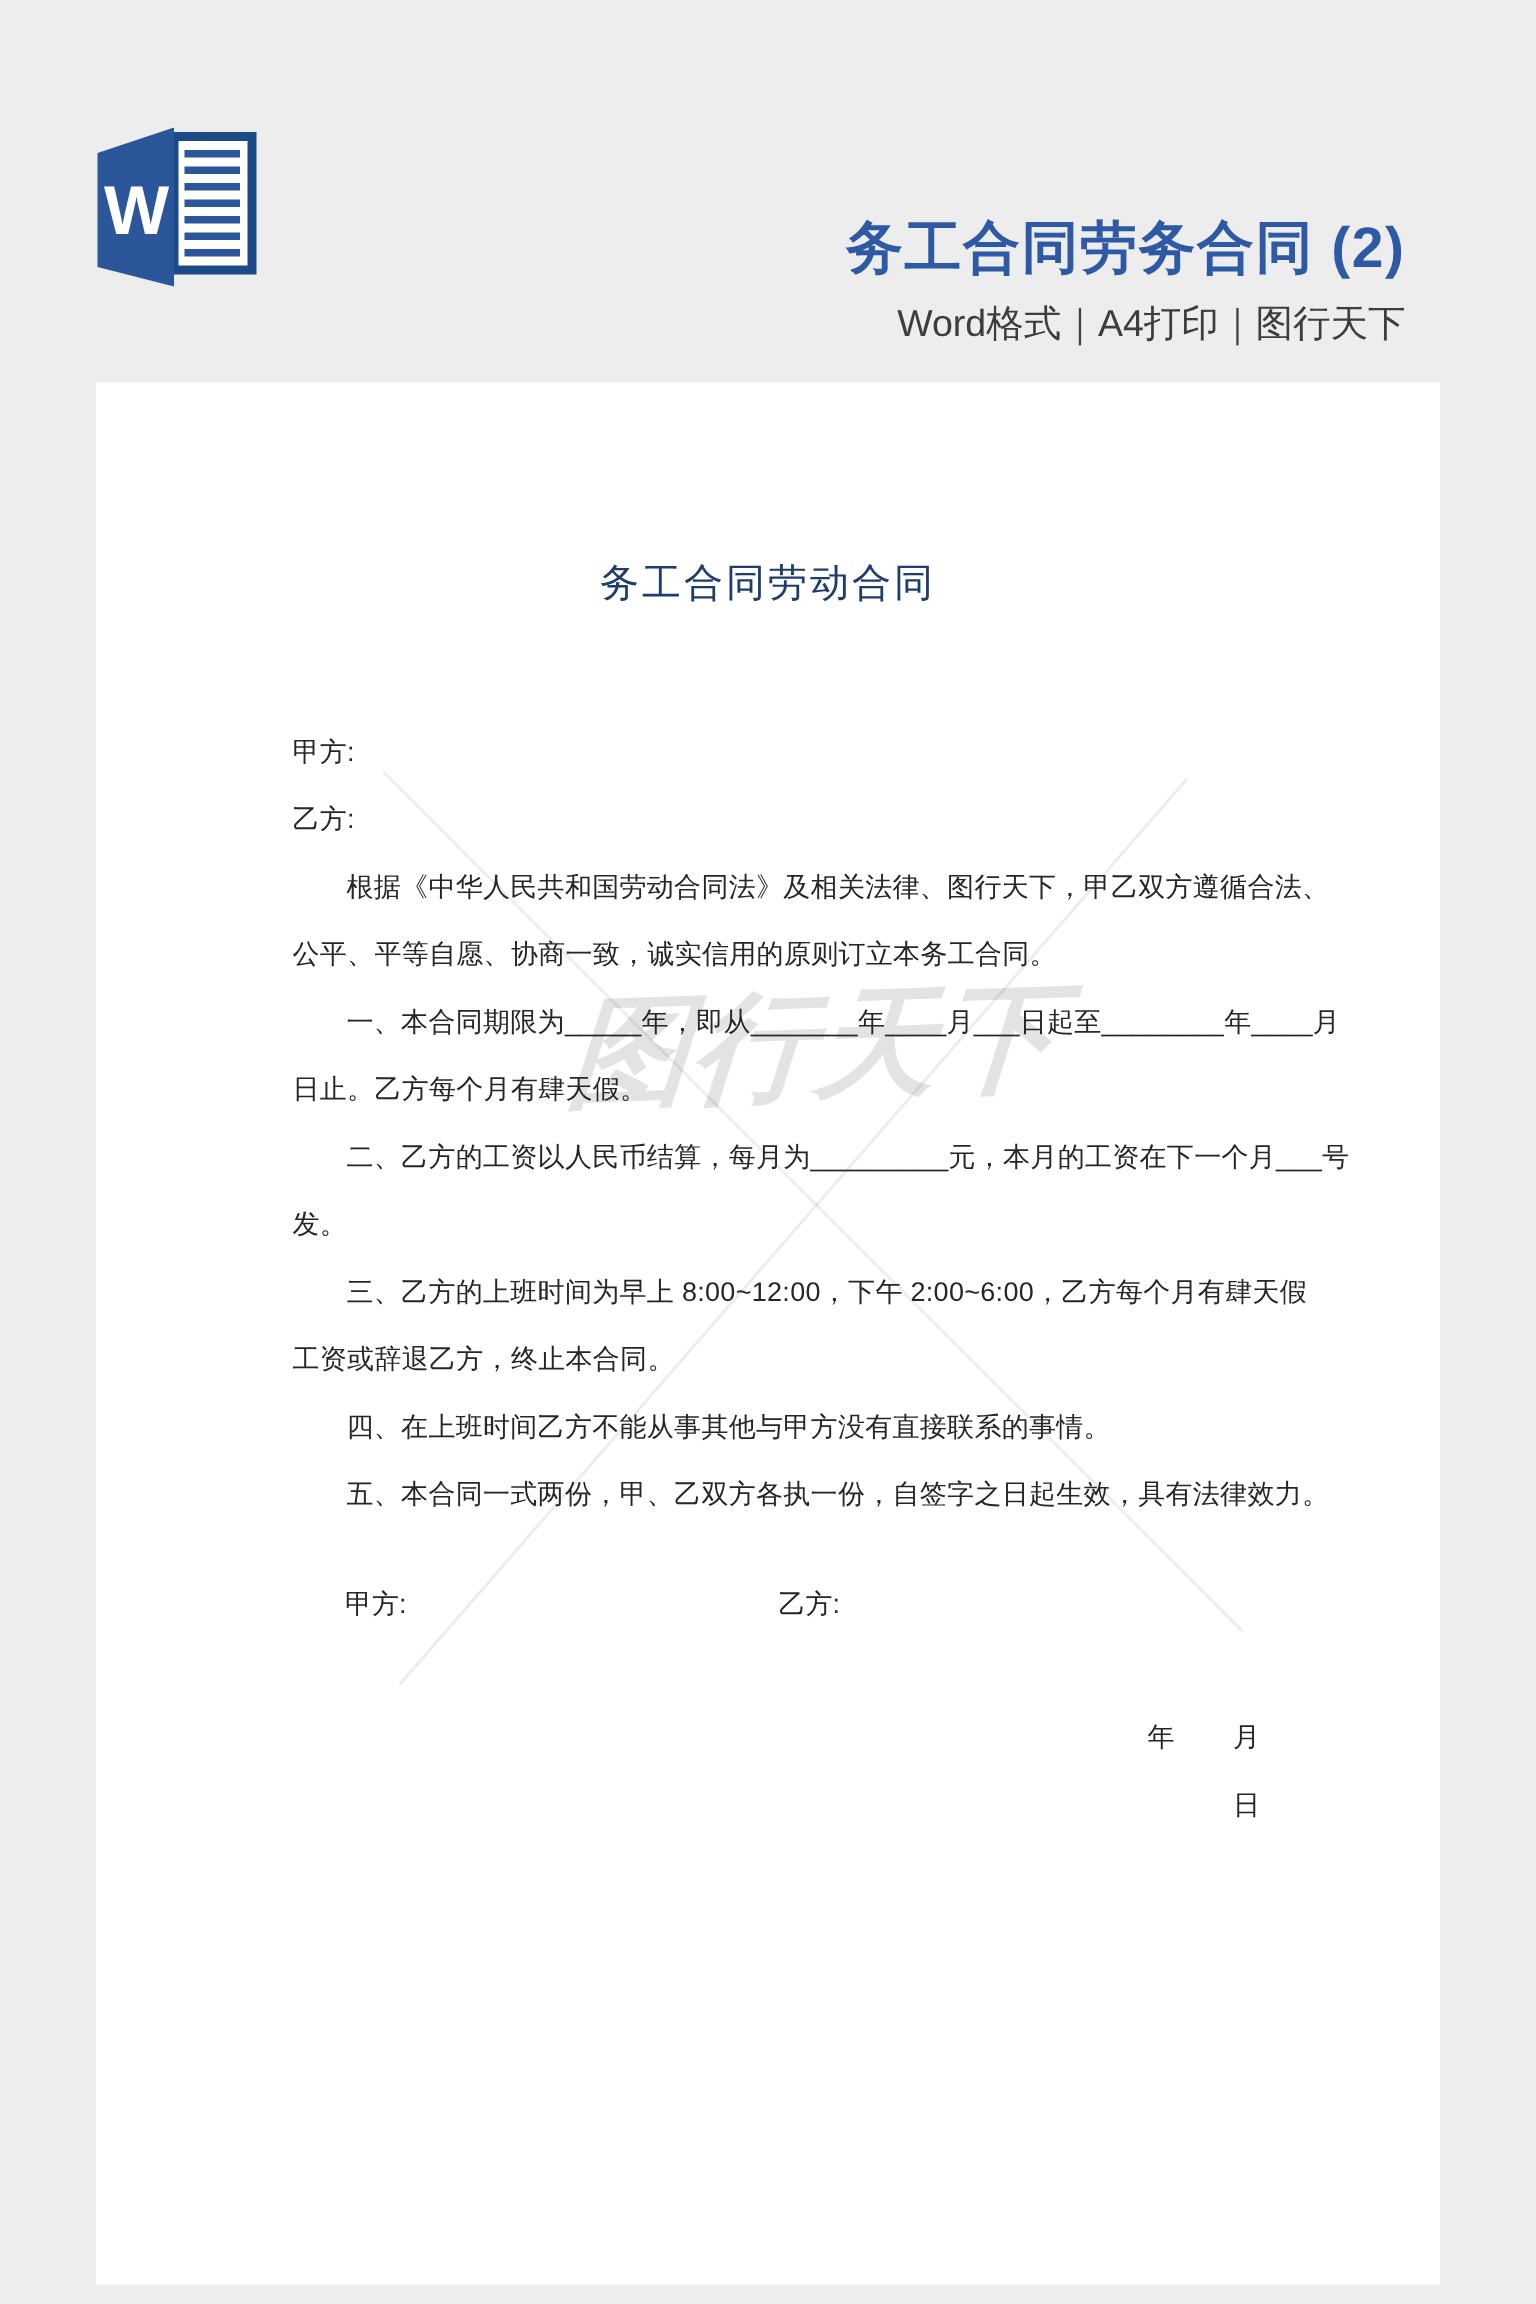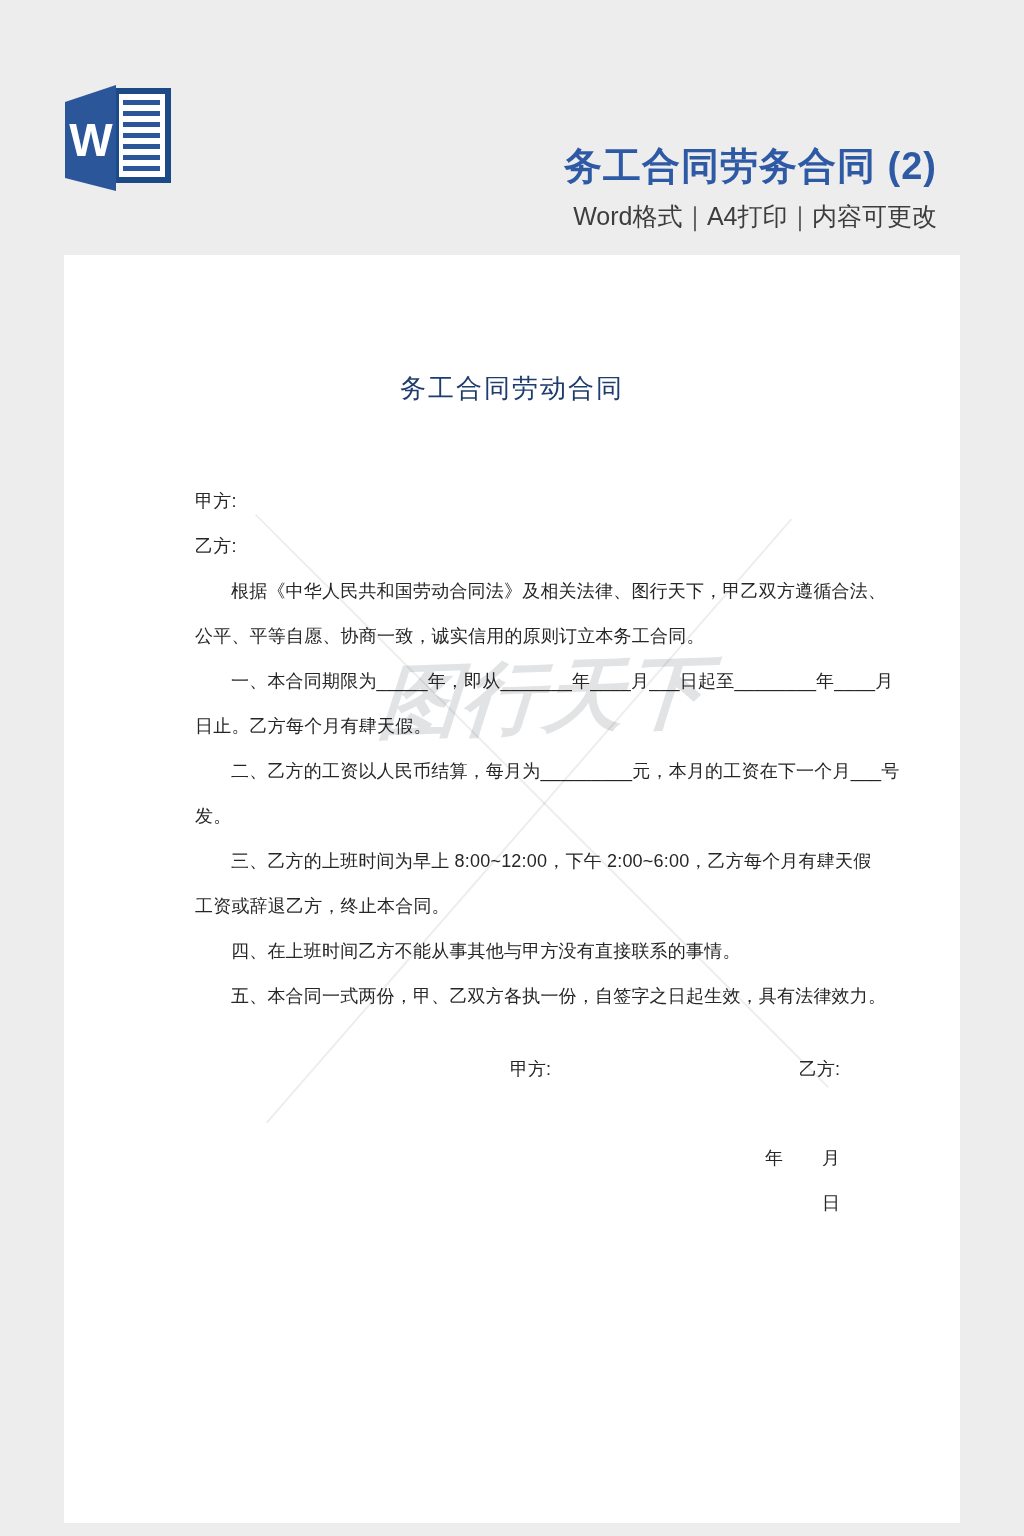--- a/index.html
+++ b/index.html
@@ -32,21 +32,21 @@
     font-size:26px; line-height:32px; color:#1e3c6e;
     letter-spacing:2px; font-weight:500;font-family:Liberation Serif, serif;
   }
   .body-text {
     position:relative; z-index:2;
     margin:74px 120px 0 131px;
     font-size:18px; color:#262626;
   }
   .line { height:45px; line-height:45px; white-space:nowrap; letter-spacing:0.2px; }
   .line.indent { text-indent:36px; }
-  .sig-row { margin-top:28px; height:45px; line-height:45px;text-align:right; }
+  .sig-row { margin-top:28px; height:45px; line-height:45px; }
   .sig-row .party-a { margin-left:35px; }
   .sig-row .party-b { margin-left:243px; }
   .date-row { margin-top:44px; height:45px; line-height:45px; padding-left:515px;text-align:right; }
   .date-row .m { margin-left:34px; }
   .date-row .d { margin-left:32px; }
   
   .wm-text {
     position:absolute; z-index:1; left:316px; top:388px; width:400px;
     font-size:80px; font-weight:700; font-style:italic;
     color:rgba(155,162,170,0.30);
@@ -73,21 +73,21 @@
       <rect x="63" y="48" width="37" height="5"></rect>
       <rect x="63" y="59" width="37" height="5"></rect>
       <rect x="63" y="70" width="37" height="5"></rect>
       <rect x="63" y="81" width="37" height="5"></rect>
     </g>
     <polygon points="5,17 56,0 56,106 5,93" fill="#2b579a"></polygon>
     <text x="31" y="71" text-anchor="middle" font-size="46" font-weight="bold" fill="#ffffff" font-family="Liberation Sans, sans-serif">W</text>
   </svg>
   <div class="header-text">
     <div class="header-title">务工合同劳务合同 (2)</div>
-    <div class="header-subtitle">Word格式｜A4打印｜内容可更改</div>
+    <div class="header-subtitle">Word格式｜A4打印｜图行天下</div>
   </div>
 </div>
 
 <div class="page">
 
   <div class="wm-text">图行天下</div>
   <div class="wm-line wm-line-a"></div>
   <div class="wm-line wm-line-b"></div>
 
   <div class="doc-title">务工合同劳动合同</div>

